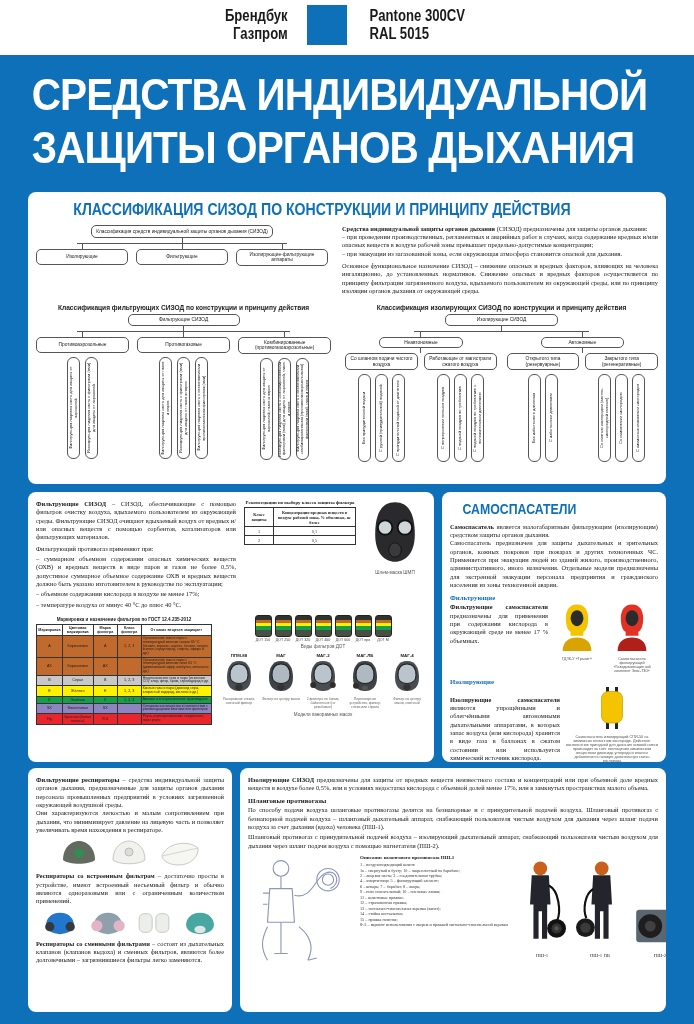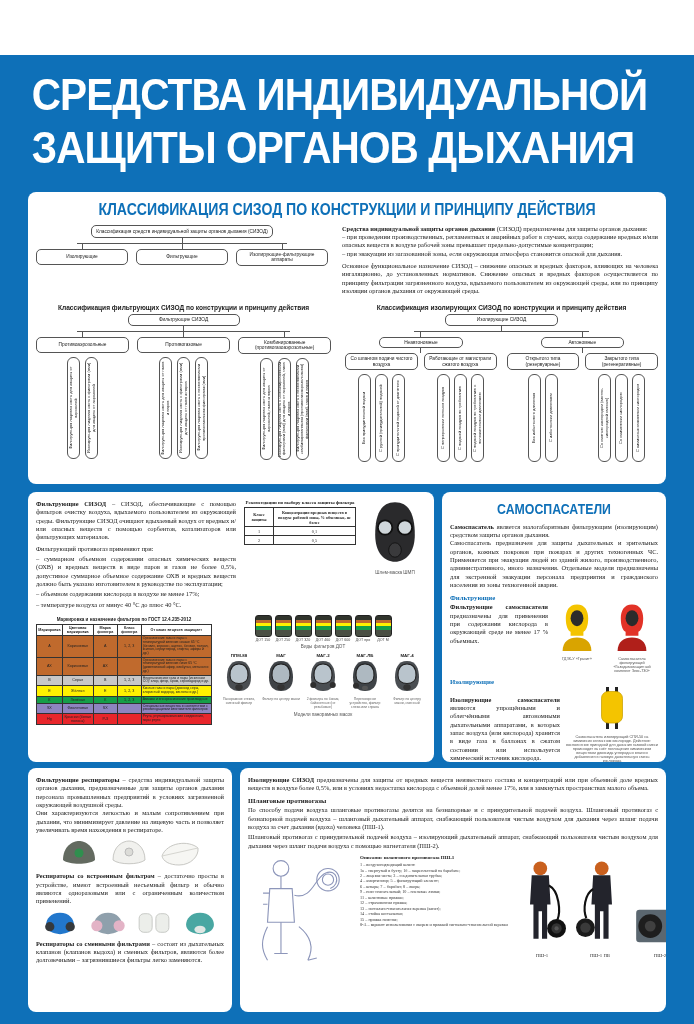--- a/index.html
+++ b/index.html
@@ -15,21 +15,21 @@
   
   .poster-title{position:absolute;top:68px;left:0;width:634px;text-align:center;color:#fff;}
   .t-line{font-size:45px;font-weight:800;letter-spacing:-1px;line-height:1.18;transform:scaleX(0.9);white-space:nowrap;}
   
   .panel{position:absolute;background:#fff;border-radius:8px;padding:8px;box-sizing:border-box;overflow:hidden;}
   .p1{left:28px;top:192px;width:638px;height:292px;}
   .p2{left:28px;top:492px;width:406px;height:270px;}
   .p3{left:442px;top:492px;width:224px;height:270px;}
   .p4{left:28px;top:768px;width:204px;height:244px;}
   .p5{left:240px;top:768px;width:426px;height:244px;}
-  .panel h2{margin:2px 0 6px 0;text-align:center;color:#0E70B8;font-weight:800;line-height:1.05;}
+  .panel h2{margin:2px 0 6px 0;color:#0E70B8;font-weight:800;line-height:1.05;}
   .h-line{display:block;transform:scaleX(0.88);white-space:nowrap;}
   .serif{font-family:"Liberation Serif",serif;font-size:6.4px;line-height:1.3;text-align:justify;}
   .pre{white-space:pre-line;}
   .blead{font-weight:bold;}
   .bluehead{color:#0E70B8;font-family:"Liberation Serif",serif;font-weight:bold;font-size:6.8px;margin:5px 0 2px 0;}
   .img-caption{font-size:4.6px;color:#555;text-align:center;margin-top:2px;font-family:"Liberation Sans",sans-serif;}
   
   .fc-title{font-size:6.6px;font-weight:bold;text-align:center;margin:3px 0 3px 0;}
   .bx{border:1px solid #555;border-radius:5px;padding:2px 3px;font-size:4.8px;line-height:1.15;
       text-align:center;display:flex;align-items:center;justify-content:center;background:#fff;box-sizing:border-box;}
@@ -77,20 +77,31 @@
   .photo-label{font-size:4.8px;color:#333;margin-top:2px;font-family:"Liberation Serif",serif;}
   .diag-items div{font-size:4.2px;line-height:1.3;font-family:"Liberation Serif",serif;color:#333;}
   .diag-title{font-size:5px;font-weight:bold;margin-bottom:2px;font-family:"Liberation Serif",serif;}
 </style>
 </head>
 <body>
 
 <div class="page">
   <div class="blue-bg"></div>
 
+  <div class="brandbar">
+    <div class="brand-text right">
+      <div>Брендбук</div>
+      <div>Газпром</div>
+    </div>
+    <div class="swatch"></div>
+    <div class="brand-text">
+      <div>Pantone 300CV</div>
+      <div>RAL 5015</div>
+    </div>
+  </div>
 
   <div class="poster-title">
     <div class="t-line">СРЕДСТВА ИНДИВИДУАЛЬНОЙ</div>
     <div class="t-line">ЗАЩИТЫ ОРГАНОВ ДЫХАНИЯ</div>
   </div>
 
   <div class="panel p1">
     <h2 style="font-size:16px;">
       <span class="h-line">КЛАССИФИКАЦИЯ СИЗОД ПО КОНСТРУКЦИИ И ПРИНЦИПУ ДЕЙСТВИЯ</span>
     </h2>

